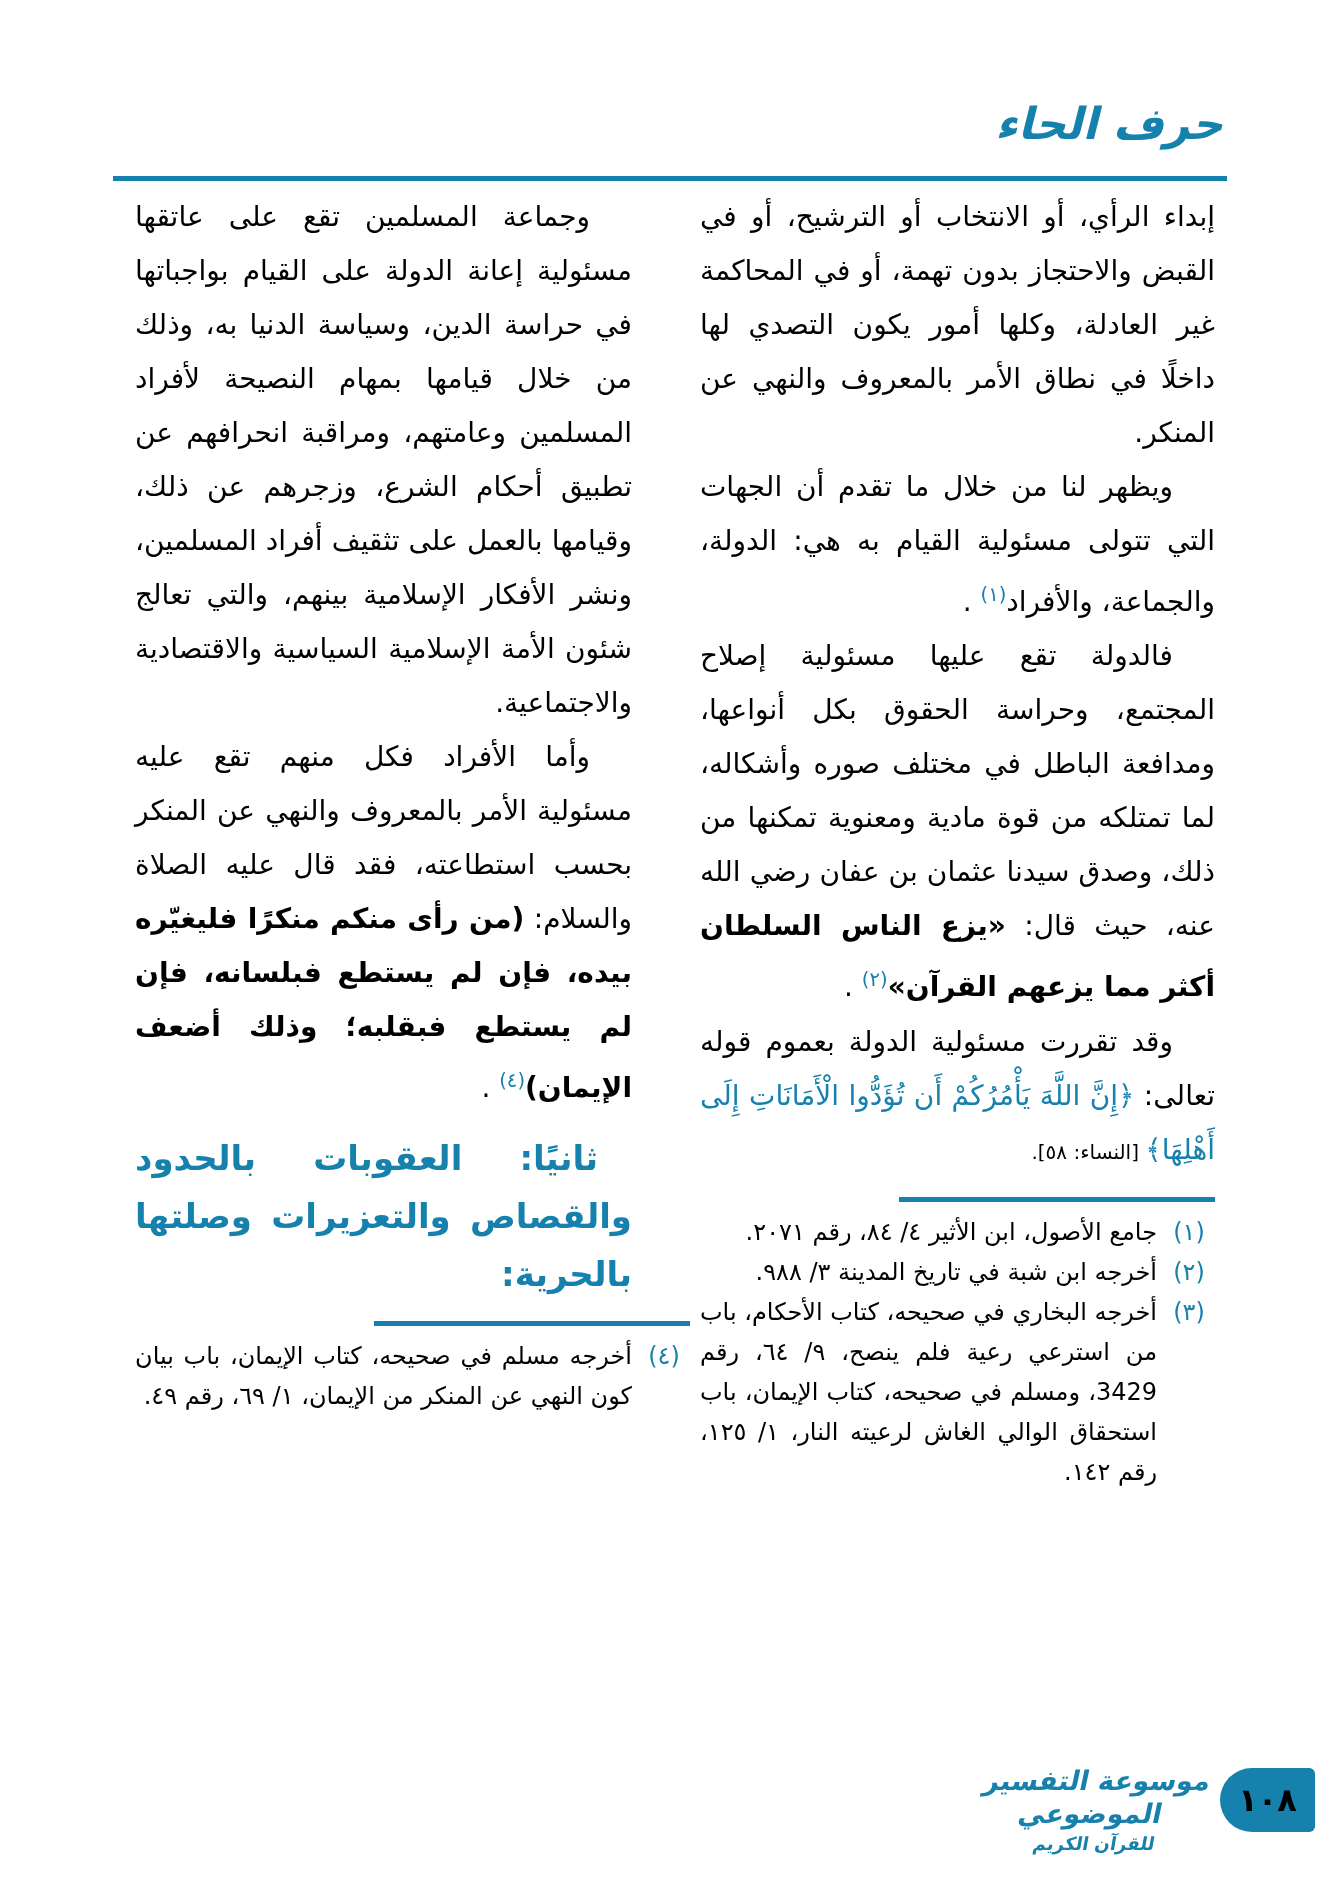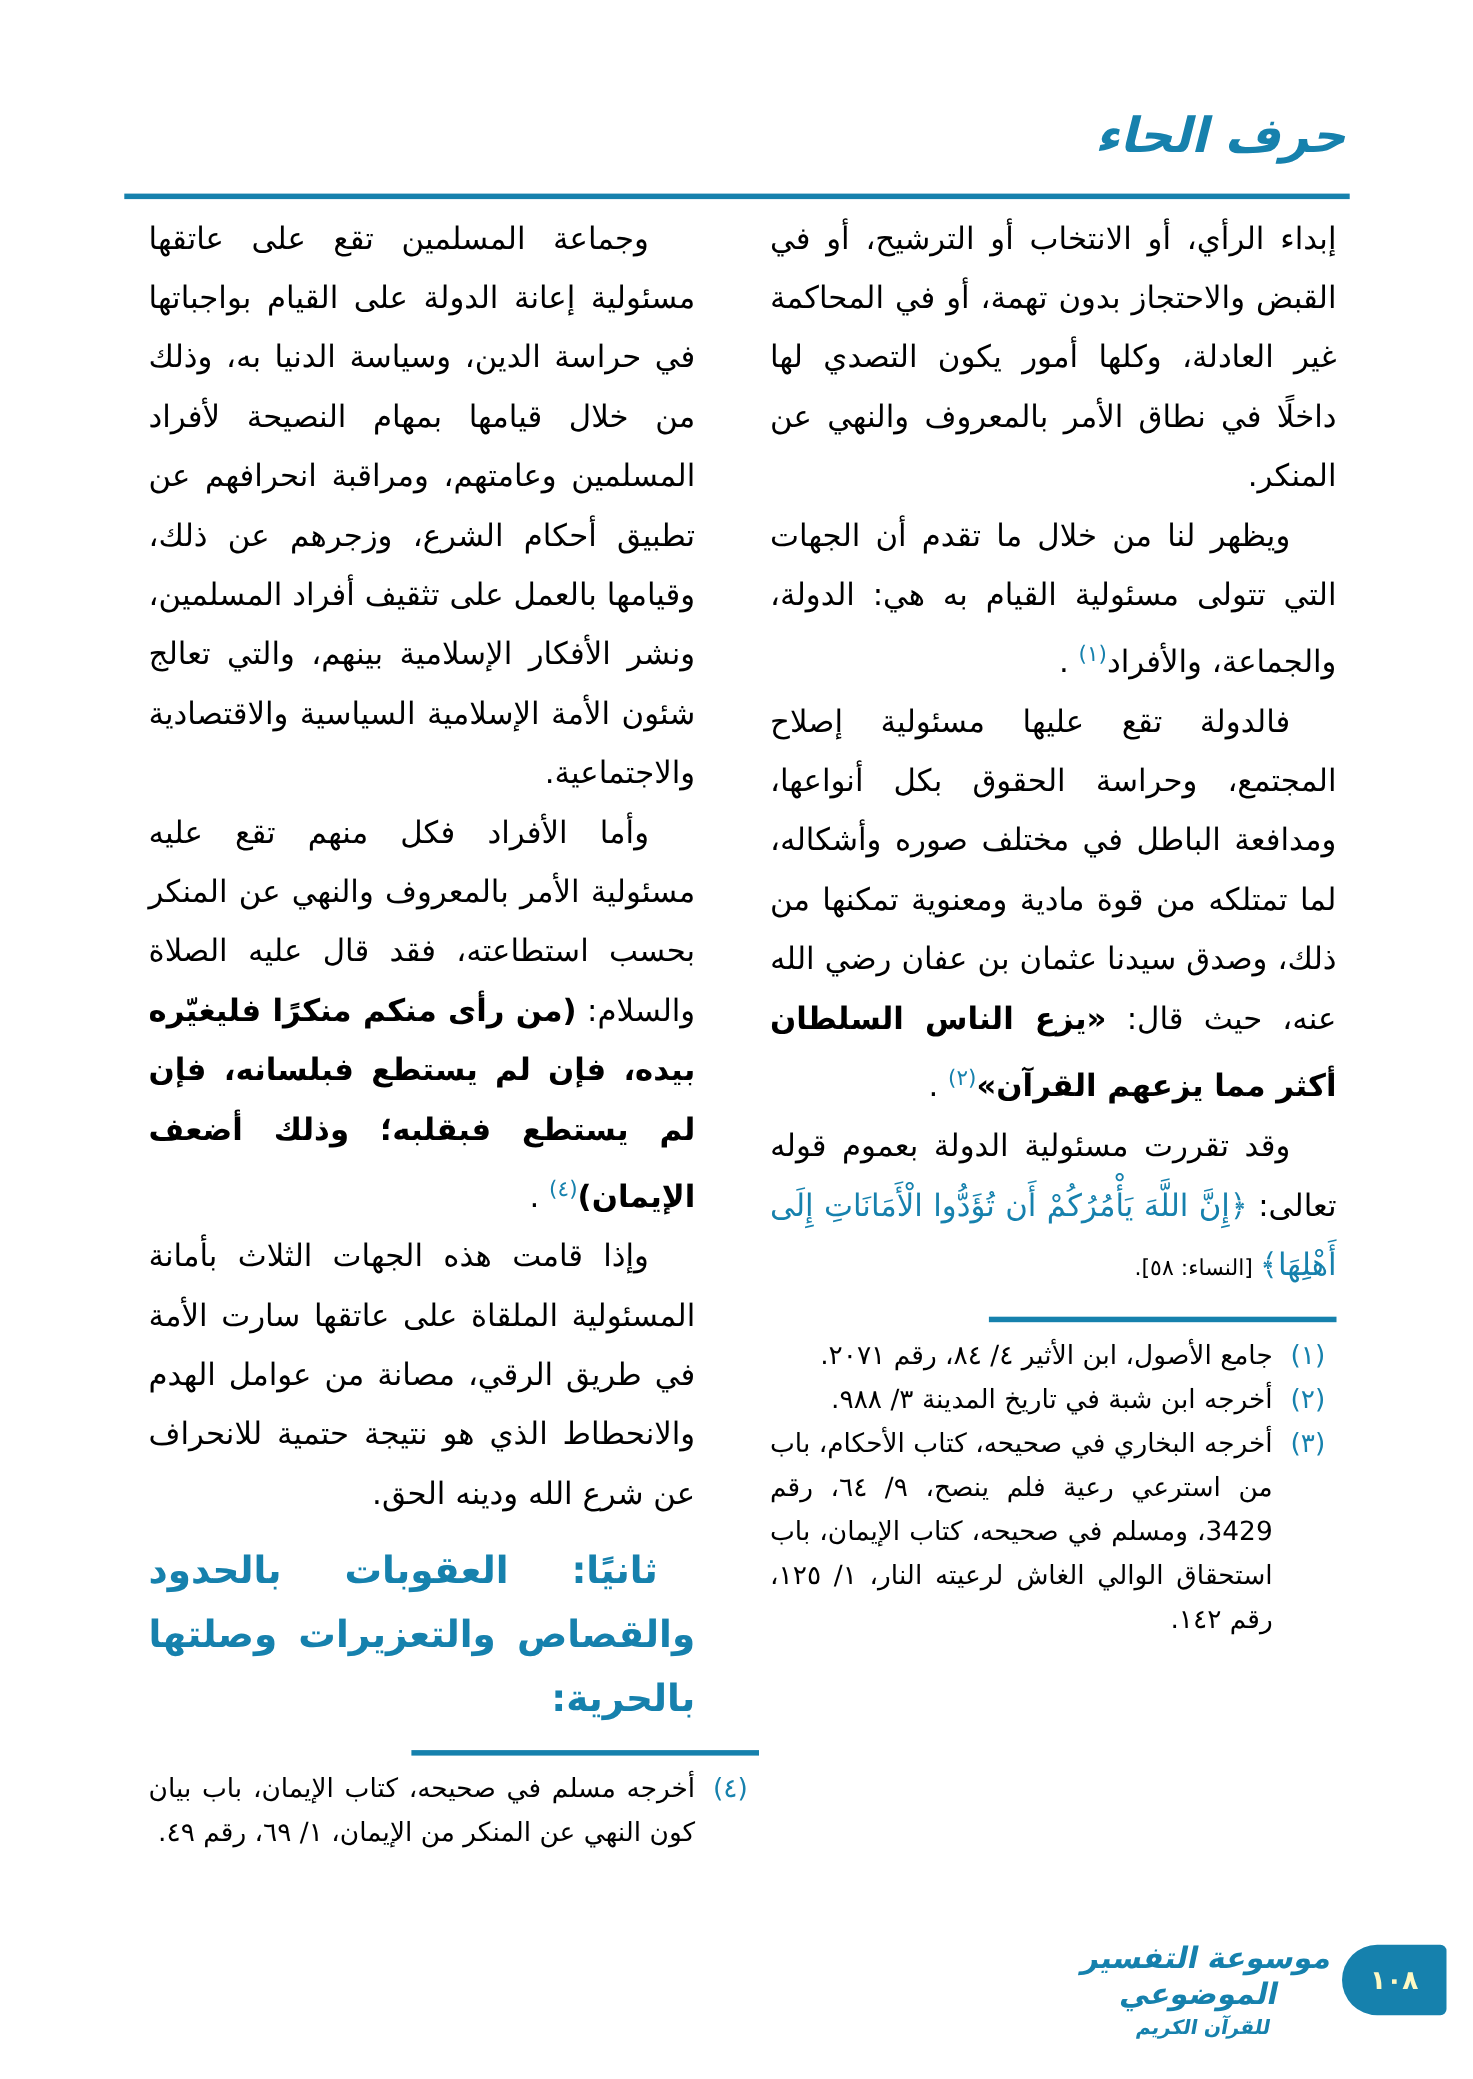--- a/index.html
+++ b/index.html
@@ -50,21 +50,21 @@
   .logo{
     position:absolute; top:1764px; right:106px; width:278px;
     text-align:center; color:var(--accent); direction:rtl;
   }
   .logo-line1{ font-size:27px; font-weight:bold; line-height:33px; transform:skewX(-12deg); }
   .logo-line2{ font-size:18px; font-weight:bold; margin-top:3px; transform:skewX(-10deg); }
   .page-badge{
     position:absolute; top:1768px; right:24px; width:95px; height:64px;
     background:var(--accent); border-radius:34px 6px 6px 34px;
     display:flex; align-items:center; justify-content:center;
-    color:#fef9c3; font-size:24px; font-weight:bold; letter-spacing:3px;
+    color:#000000; font-size:32px; font-weight:bold; letter-spacing:3px;
   }
 </style>
 </head>
 <body>
 
 <div class="page">
 
   <div class="header-title">حرف الحاء</div>
   <div class="header-rule"></div>
 
@@ -91,21 +91,20 @@
             <span class="fn-text">أخرجه البخاري في صحيحه، كتاب الأحكام، باب من استرعي رعية فلم ينصح، ٩/ ٦٤، رقم 3429، ومسلم في صحيحه، كتاب الإيمان، باب استحقاق الوالي الغاش لرعيته النار، ١/ ١٢٥، رقم ١٤٢.</span>
           </div>
         </div>
     </div>
   </div>
 
   <div class="col col-left">
     <div>
         <p class="para"><span class="seg-normal">وجماعة المسلمين تقع على عاتقها مسئولية إعانة الدولة على القيام بواجباتها في حراسة الدين، وسياسة الدنيا به، وذلك من خلال قيامها بمهام النصيحة لأفراد المسلمين وعامتهم، ومراقبة انحرافهم عن تطبيق أحكام الشرع، وزجرهم عن ذلك، وقيامها بالعمل على تثقيف أفراد المسلمين، ونشر الأفكار الإسلامية بينهم، والتي تعالج شئون الأمة الإسلامية السياسية والاقتصادية والاجتماعية.</span></p>
         <p class="para"><span class="seg-normal">وأما الأفراد فكل منهم تقع عليه مسئولية الأمر بالمعروف والنهي عن المنكر بحسب استطاعته، فقد قال عليه الصلاة والسلام: </span><span class="seg-bold">(من رأى منكم منكرًا فليغيّره بيده، فإن لم يستطع فبلسانه، فإن لم يستطع فبقلبه؛ وذلك أضعف الإيمان)</span><span class="seg-marker">(٤)</span><span class="seg-normal"> .</span></p>
-        <p class="para"><span class="seg-normal">وإذا قامت هذه الجهات الثلاث بأمانة المسئولية الملقاة على عاتقها سارت الأمة في طريق الرقي، مصانة من عوامل الهدم والانحطاط الذي هو نتيجة حتمية للانحراف عن شرع الله ودينه الحق.</span></p>
         <p class="para heading"><span class="seg-normal">ثانيًا: العقوبات بالحدود والقصاص والتعزيرات وصلتها بالحرية:</span></p>
       </div>
     <div class="fn-block fn-left">
       <div class="fn-rule"></div>
       <div class="footnotes">
           <div class="footnote">
             <span class="fn-marker">(٤)</span>
             <span class="fn-text">أخرجه مسلم في صحيحه، كتاب الإيمان، باب بيان كون النهي عن المنكر من الإيمان، ١/ ٦٩، رقم ٤٩.</span>
           </div>
         </div>

